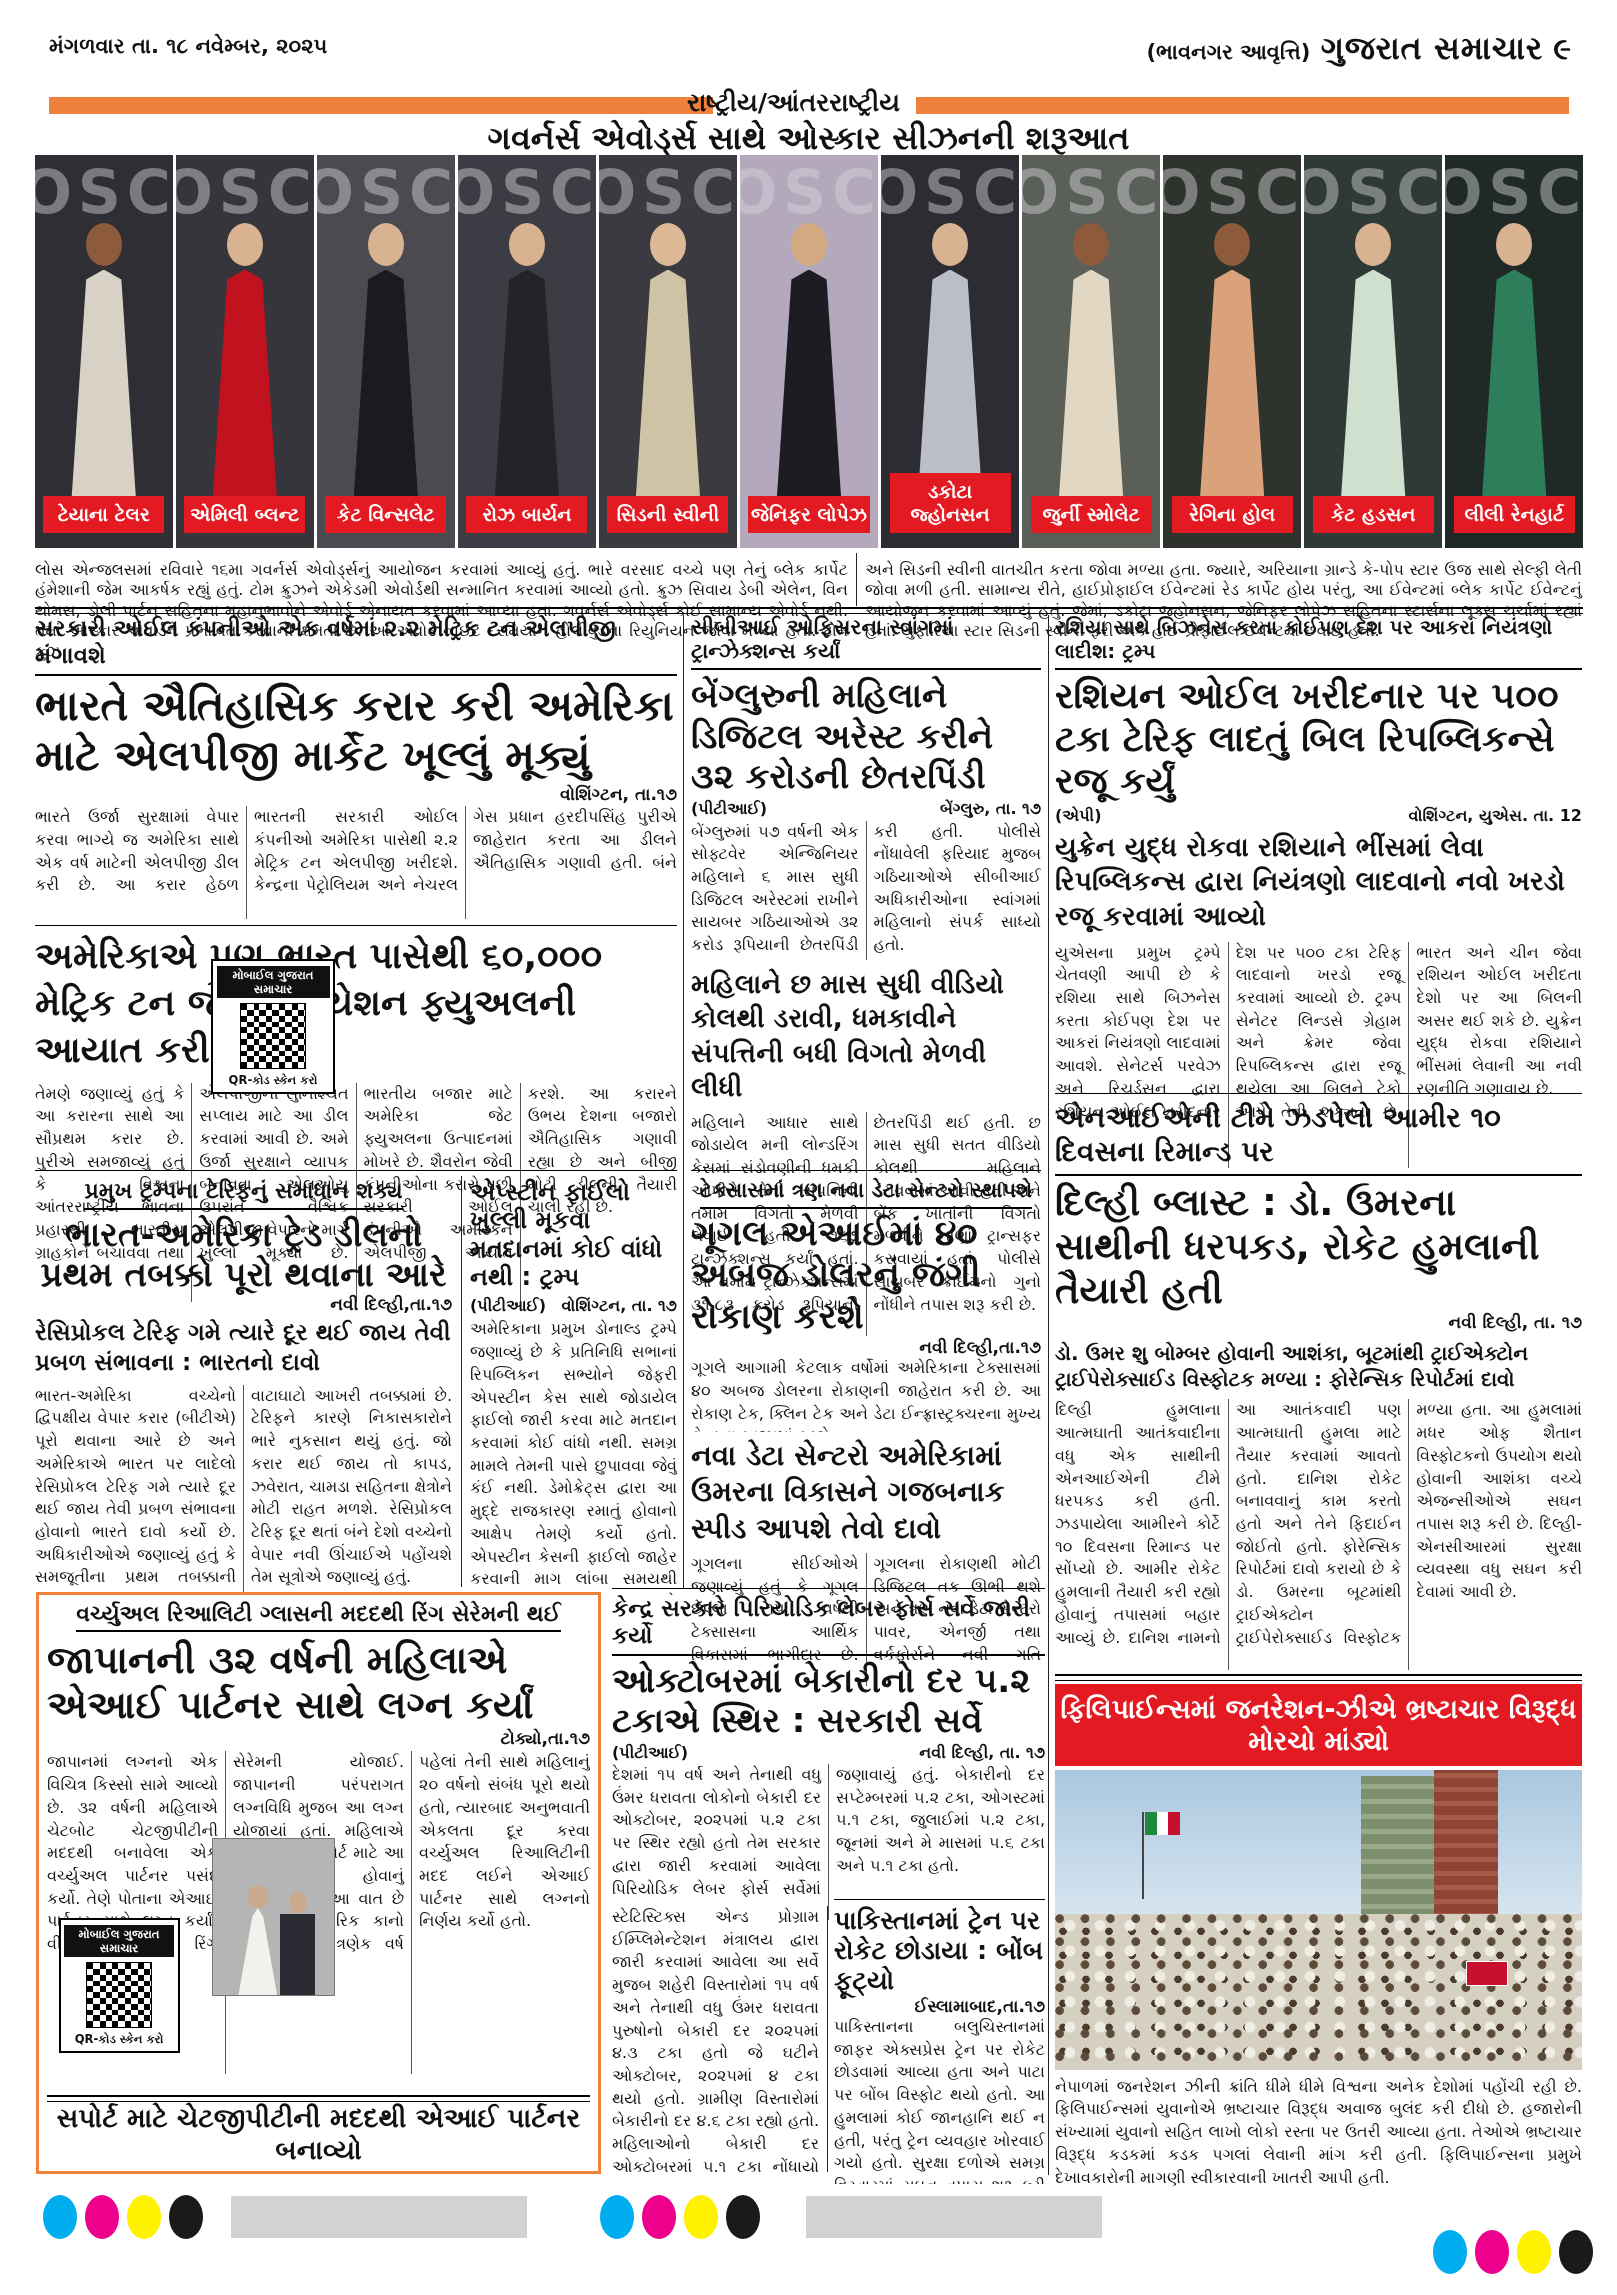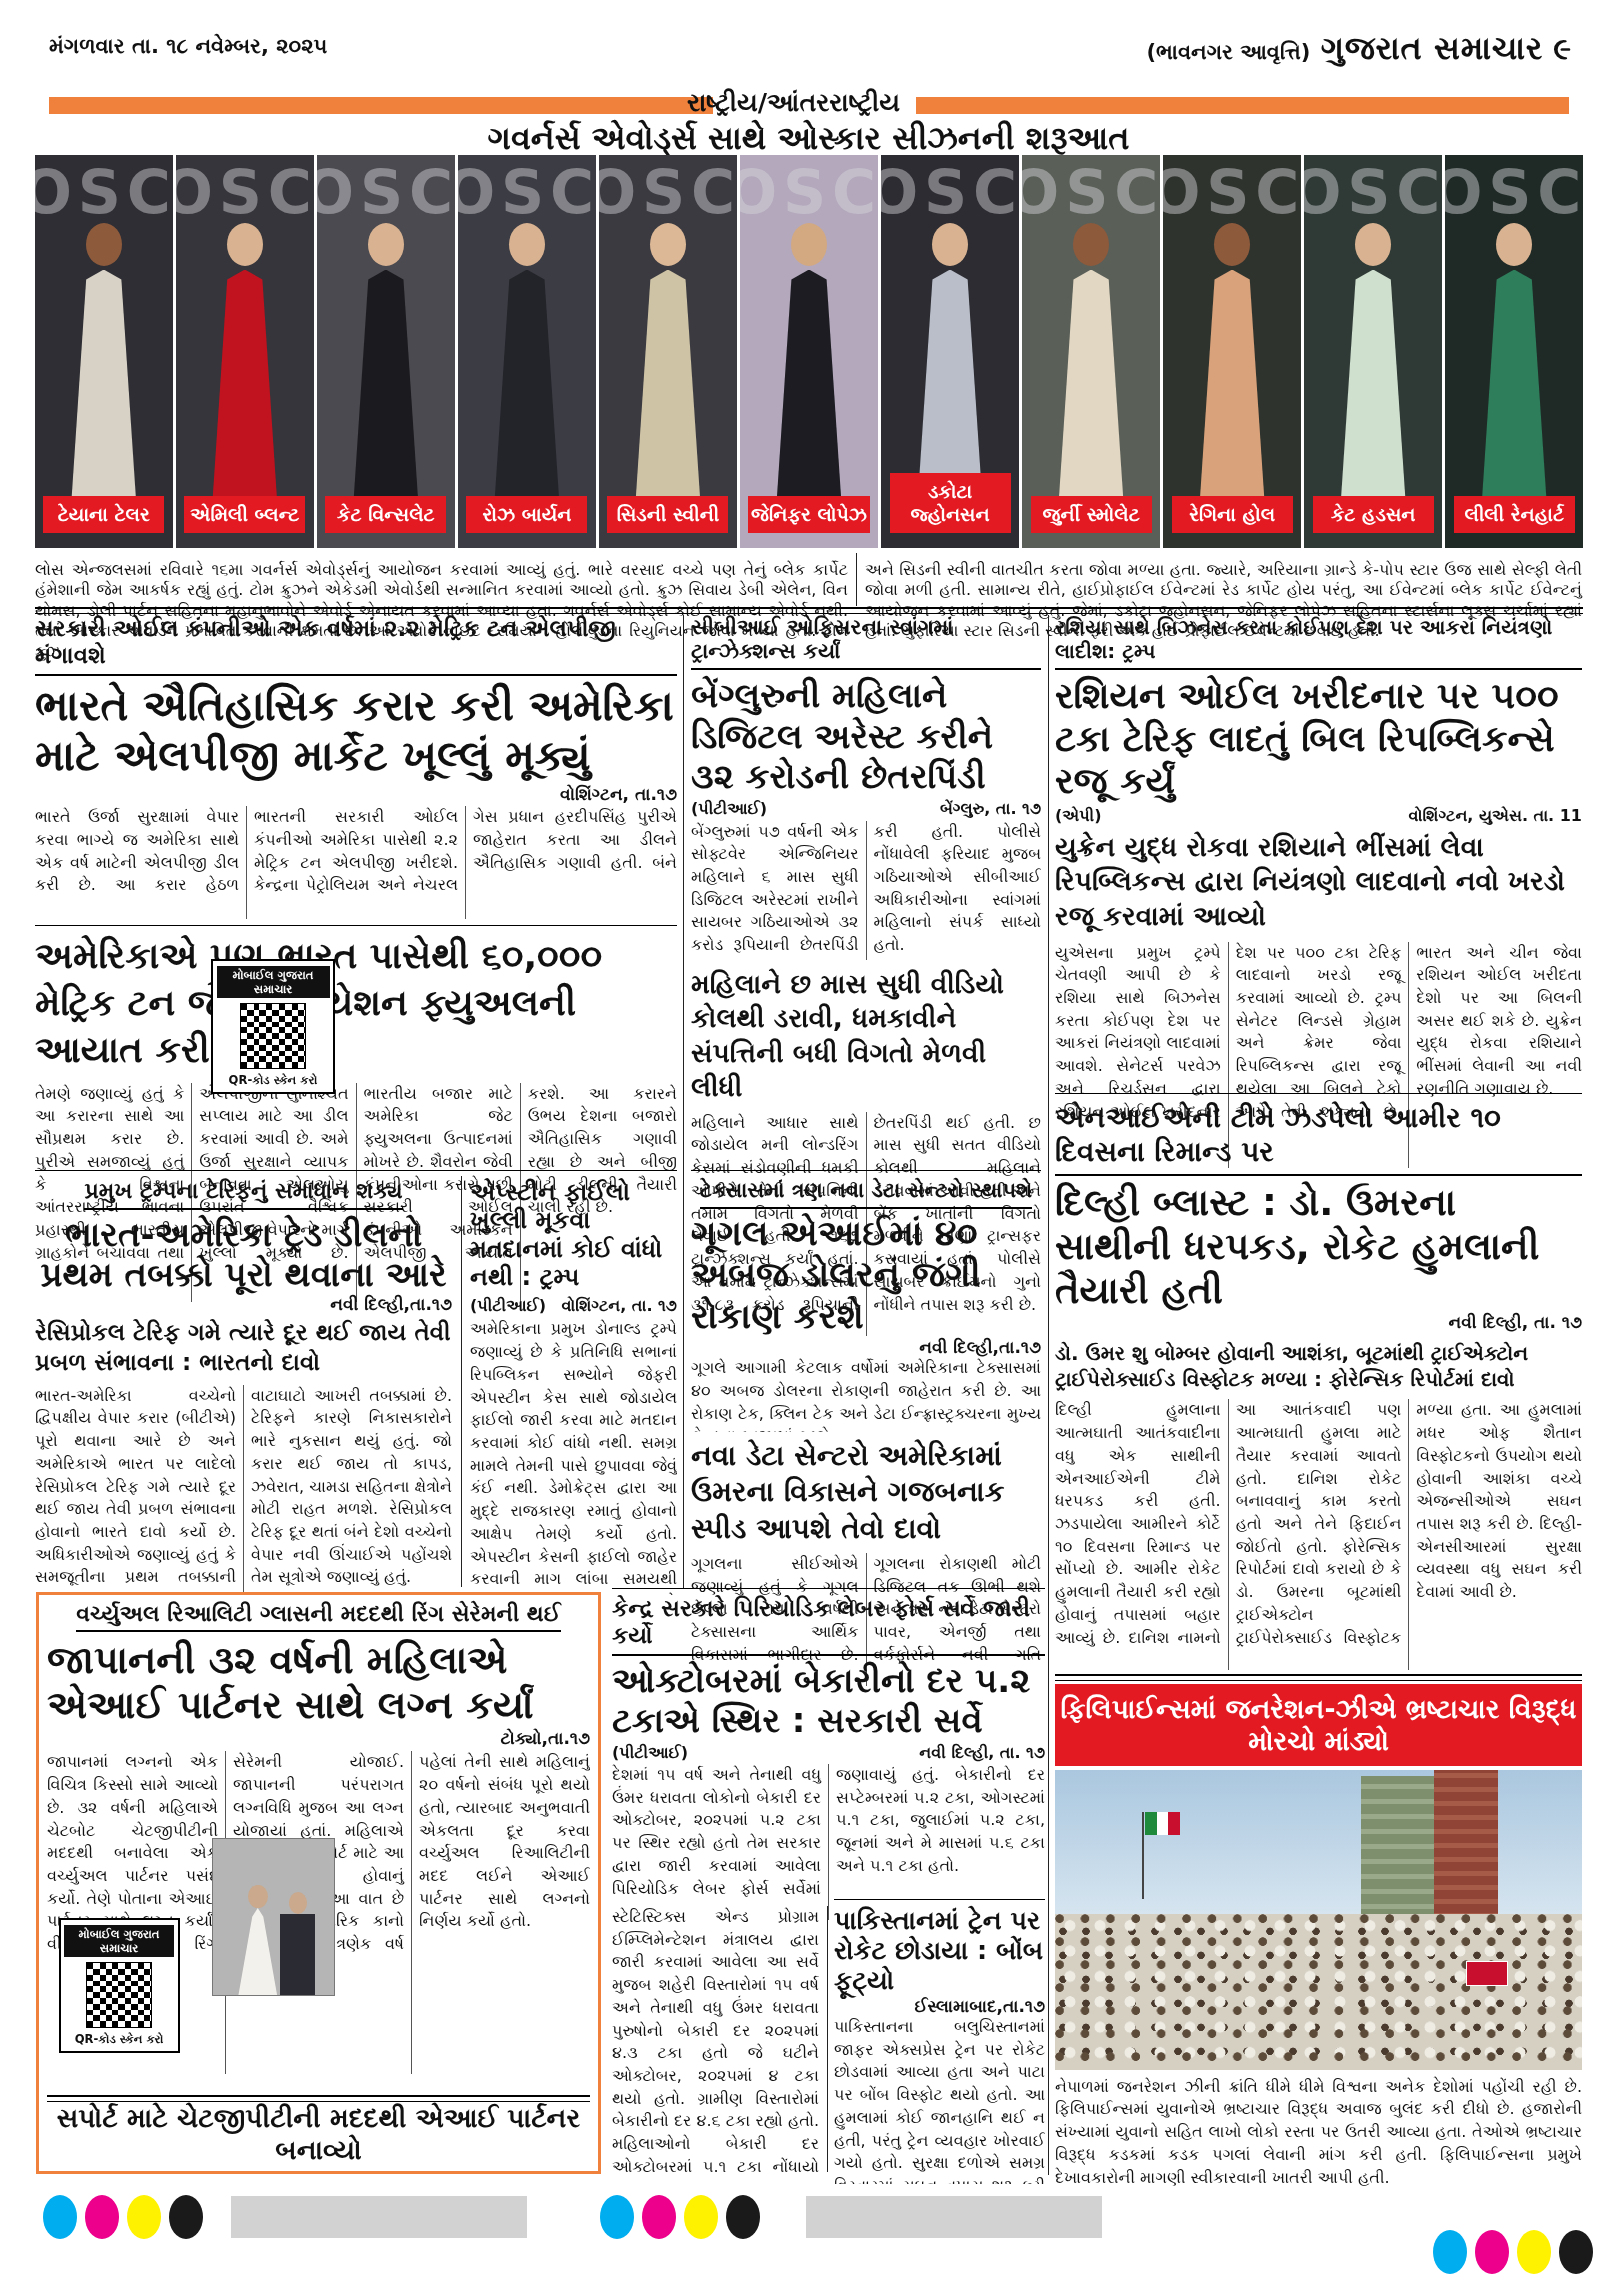--- a/index.html
+++ b/index.html
@@ -299,21 +299,21 @@
     <div class="hl" style="font-size:25.4px;">પાકિસ્તાનમાં ટ્રેન પર રોકેટ છોડાયા : બોંબ ફૂટ્યો</div>
     <div class="dl">ઈસ્લામાબાદ,તા.૧૭</div>
     <div class="body jtxt" style="height:168px;">પાકિસ્તાનના બલુચિસ્તાનમાં જાફર એક્સપ્રેસ ટ્રેન પર રોકેટ છોડવામાં આવ્યા હતા અને પાટા પર બોંબ વિસ્ફોટ થયો હતો. આ હુમલામાં કોઈ જાનહાનિ થઈ ન હતી, પરંતુ ટ્રેન વ્યવહાર ખોરવાઈ ગયો હતો. સુરક્ષા દળોએ સમગ્ર વિસ્તારમાં સઘન તપાસ શરૂ કરી છે.</div>
   </div>
 
   <div class="abs" style="left:1055px;top:615px;width:527px;">
     <span class="kicker" style="font-size:20px;">રશિયા સાથે બિઝનેસ કરતા કોઈપણ દેશ પર આકરાં નિયંત્રણો લાદીશ: ટ્રમ્પ</span>
     <div class="hl" style="font-size:36px;margin-top:5.8px;">રશિયન ઓઈલ ખરીદનાર પર ૫૦૦ ટકા ટેરિફ લાદતું બિલ રિપબ્લિકન્સે રજૂ કર્યું</div>
     <div class="agrow" style="margin-top:3.5px;">
       <span>(એપી)</span>
-      <span>વોશિંગ્ટન, યુએસ. તા. 11</span>
+      <span>વોશિંગ્ટન, યુએસ. તા. 12</span>
     </div>
     <div class="sub" style="font-size:26.6px;margin-top:4.6px;">યુક્રેન યુદ્ધ રોકવા રશિયાને ભીંસમાં લેવા રિપબ્લિકન્સ દ્વારા નિયંત્રણો લાદવાનો નવો ખરડો રજૂ કરવામાં આવ્યો</div>
     <div class="body c3 jtxt" style="height:226px;margin-top:8px;">યુએસના પ્રમુખ ટ્રમ્પે ચેતવણી આપી છે કે રશિયા સાથે બિઝનેસ કરતા કોઈપણ દેશ પર આકરાં નિયંત્રણો લાદવામાં આવશે. સેનેટર્સ પરવેઝ અને રિચર્ડસન દ્વારા રશિયન ઓઈલ ખરીદનાર દેશ પર ૫૦૦ ટકા ટેરિફ લાદવાનો ખરડો રજૂ કરવામાં આવ્યો છે. ટ્રમ્પ સેનેટર લિન્ડસે ગ્રેહામ અને ક્રેમર જેવા રિપબ્લિકન્સ દ્વારા રજૂ થયેલા આ બિલને ટેકો આપે તેવી શક્યતા છે. ભારત અને ચીન જેવા રશિયન ઓઈલ ખરીદતા દેશો પર આ બિલની અસર થઈ શકે છે. યુક્રેન યુદ્ધ રોકવા રશિયાને ભીંસમાં લેવાની આ નવી રણનીતિ ગણાવાય છે.</div>
   </div>
   <div class="abs hr2" style="left:1055px;top:1093px;width:527px;"></div>
 
   <div class="abs" style="left:1055px;top:1101px;width:527px;">
     <span class="kicker" style="font-size:28px;">એનઆઈએની ટીમે ઝડપેલો આમીર ૧૦ દિવસના રિમાન્ડ પર</span>
     <div class="hl" style="font-size:37px;margin-top:5.8px;">દિલ્હી બ્લાસ્ટ : ડો. ઉમરના સાથીની ધરપકડ, રોકેટ હુમલાની તૈયારી હતી</div>
     <div class="dl">નવી દિલ્હી, તા. ૧૭</div>

